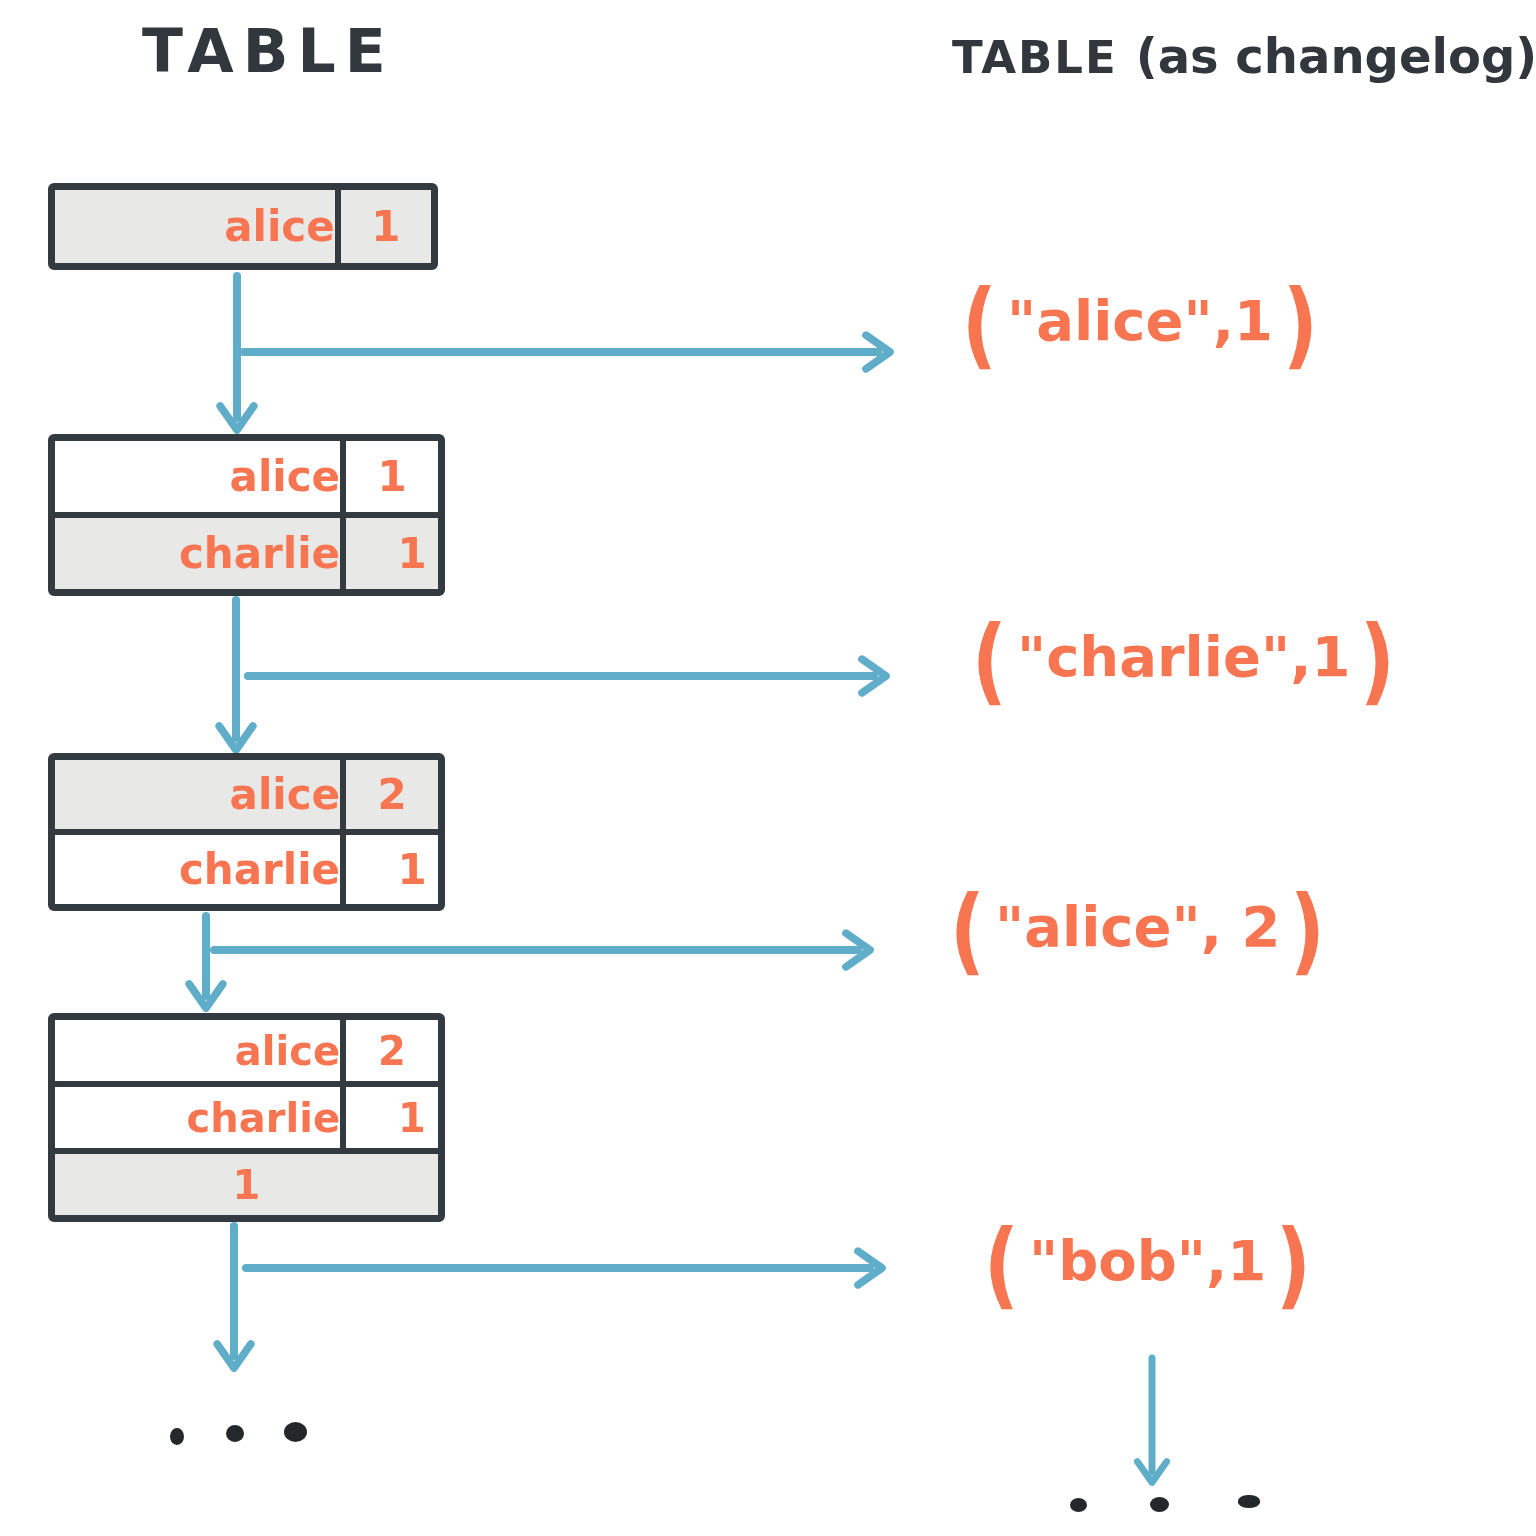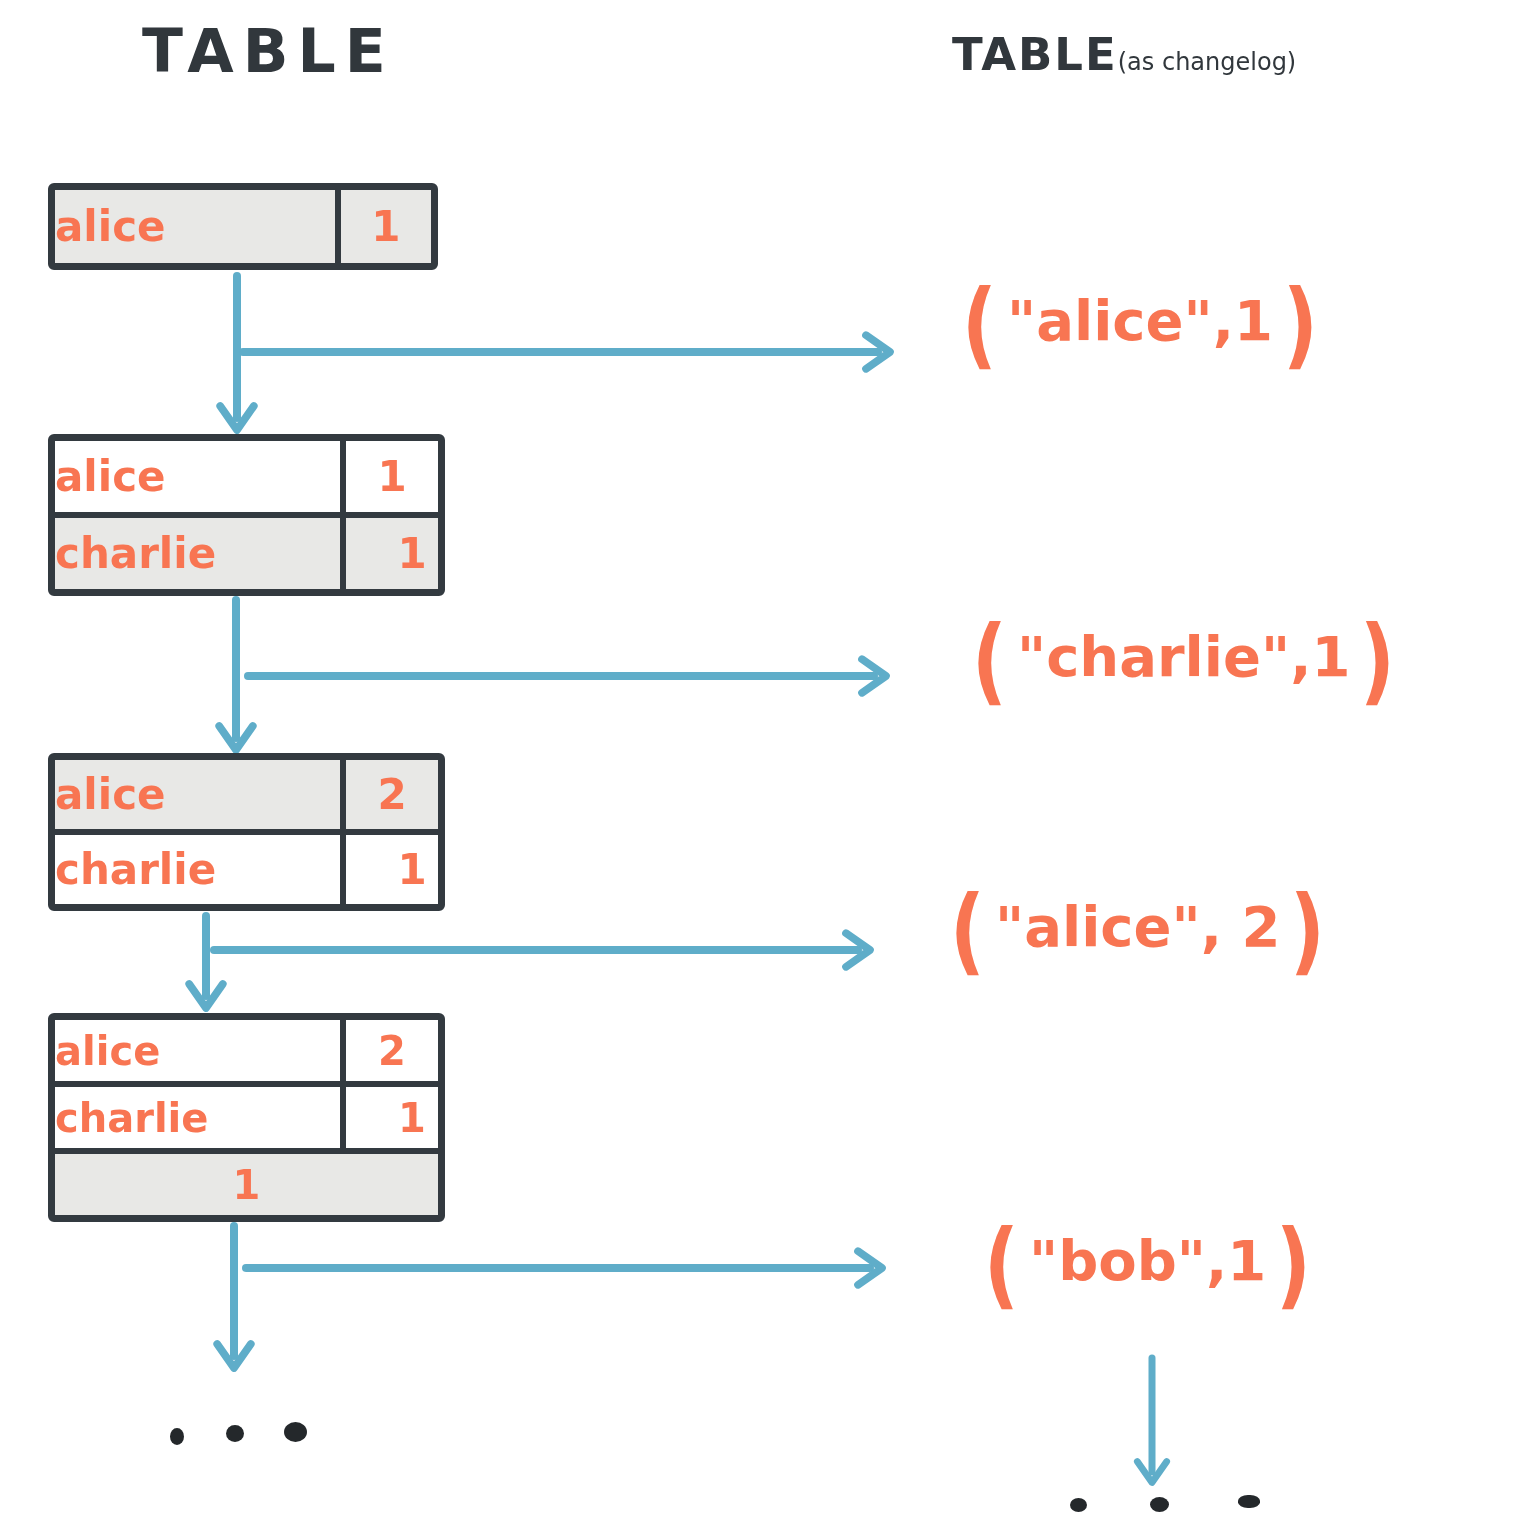--- a/index.html
+++ b/index.html
@@ -4,39 +4,39 @@
 <style>
   html,body{margin:0;padding:0;background:#ffffff;}
   #canvas{
     position:relative;width:1536px;height:1536px;background:#ffffff;overflow:hidden;
     font-family:"DejaVu Sans", sans-serif;color:#31373c;
   }
   
   .col-title{position:absolute;font-weight:bold;color:#31373c;white-space:nowrap;}
   #title-table{left:142px;top:16px;font-size:60px;letter-spacing:9px;}
   #title-stream{left:952px;top:28px;font-size:45px;letter-spacing:2px;display:flex;align-items:baseline;}
-  #title-stream .suffix{font-size:24px;font-weight:normal;letter-spacing:0;}
+  #title-stream .suffix{font-size:48px;font-weight:bold;letter-spacing:0;margin-left:18px;}
   
   .state-table{
     position:absolute;left:48px;width:397px;box-sizing:border-box;
     border:7px solid #333a40;border-radius:6px;background:#ffffff;
   }
   #t1{top:183px;width:390px;}
   #t2{top:434px;}
   #t3{top:753px;}
   #t4{top:1013px;}
   .state-row{display:flex;align-items:stretch;background:#ffffff;}
   .state-row + .state-row{border-top:6px solid #333a40;gap:40px;}
   #t1 .state-row{height:73px;}
   #t2 .state-row{height:71px;}
   #t3 .state-row{height:69px;}
   #t4 .state-row{height:61px;}
   .state-row.highlight{background:#e8e8e6;}
   .cell-name{
-    flex:0 0 76%;display:flex;align-items:center;justify-content:flex-start;
+    flex:0 0 76%;display:flex;align-items:center;justify-content:flex-end;
     border-right:6px solid #333a40;box-sizing:border-box;
   }
   .cell-value{flex:1;display:flex;align-items:center;justify-content:center;}
   .cell-text{color:#f87552;font-weight:bold;font-size:42px;line-height:1;}
   #t4 .cell-text{font-size:40px;}
   
   .record{position:absolute;display:flex;align-items:center;color:#f87552;white-space:nowrap;}
   .record .paren{font-size:94px;font-weight:bold;line-height:1;transform:scaleX(.82);}
   .record .rbody{font-size:56px;font-weight:bold;line-height:1;margin:0 6px;padding-bottom:8px;}
   #r1{left:958px;top:278px;}

